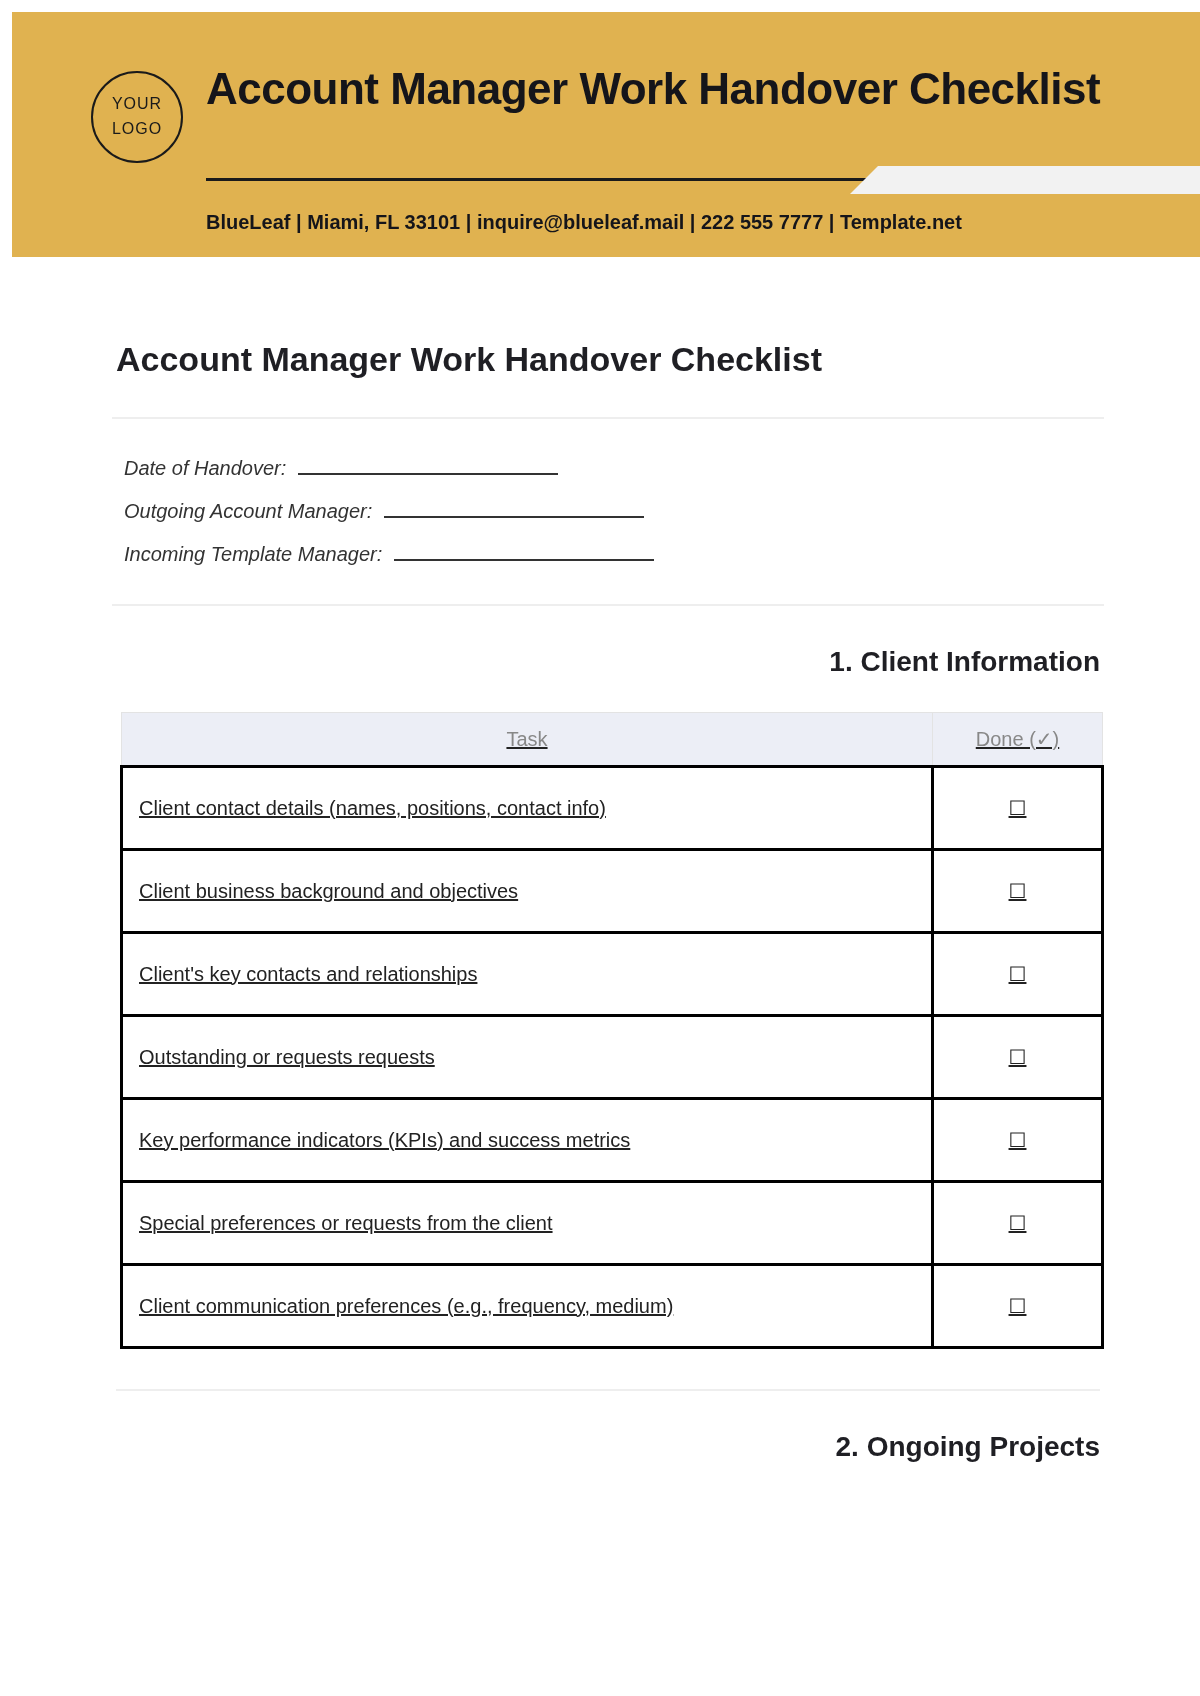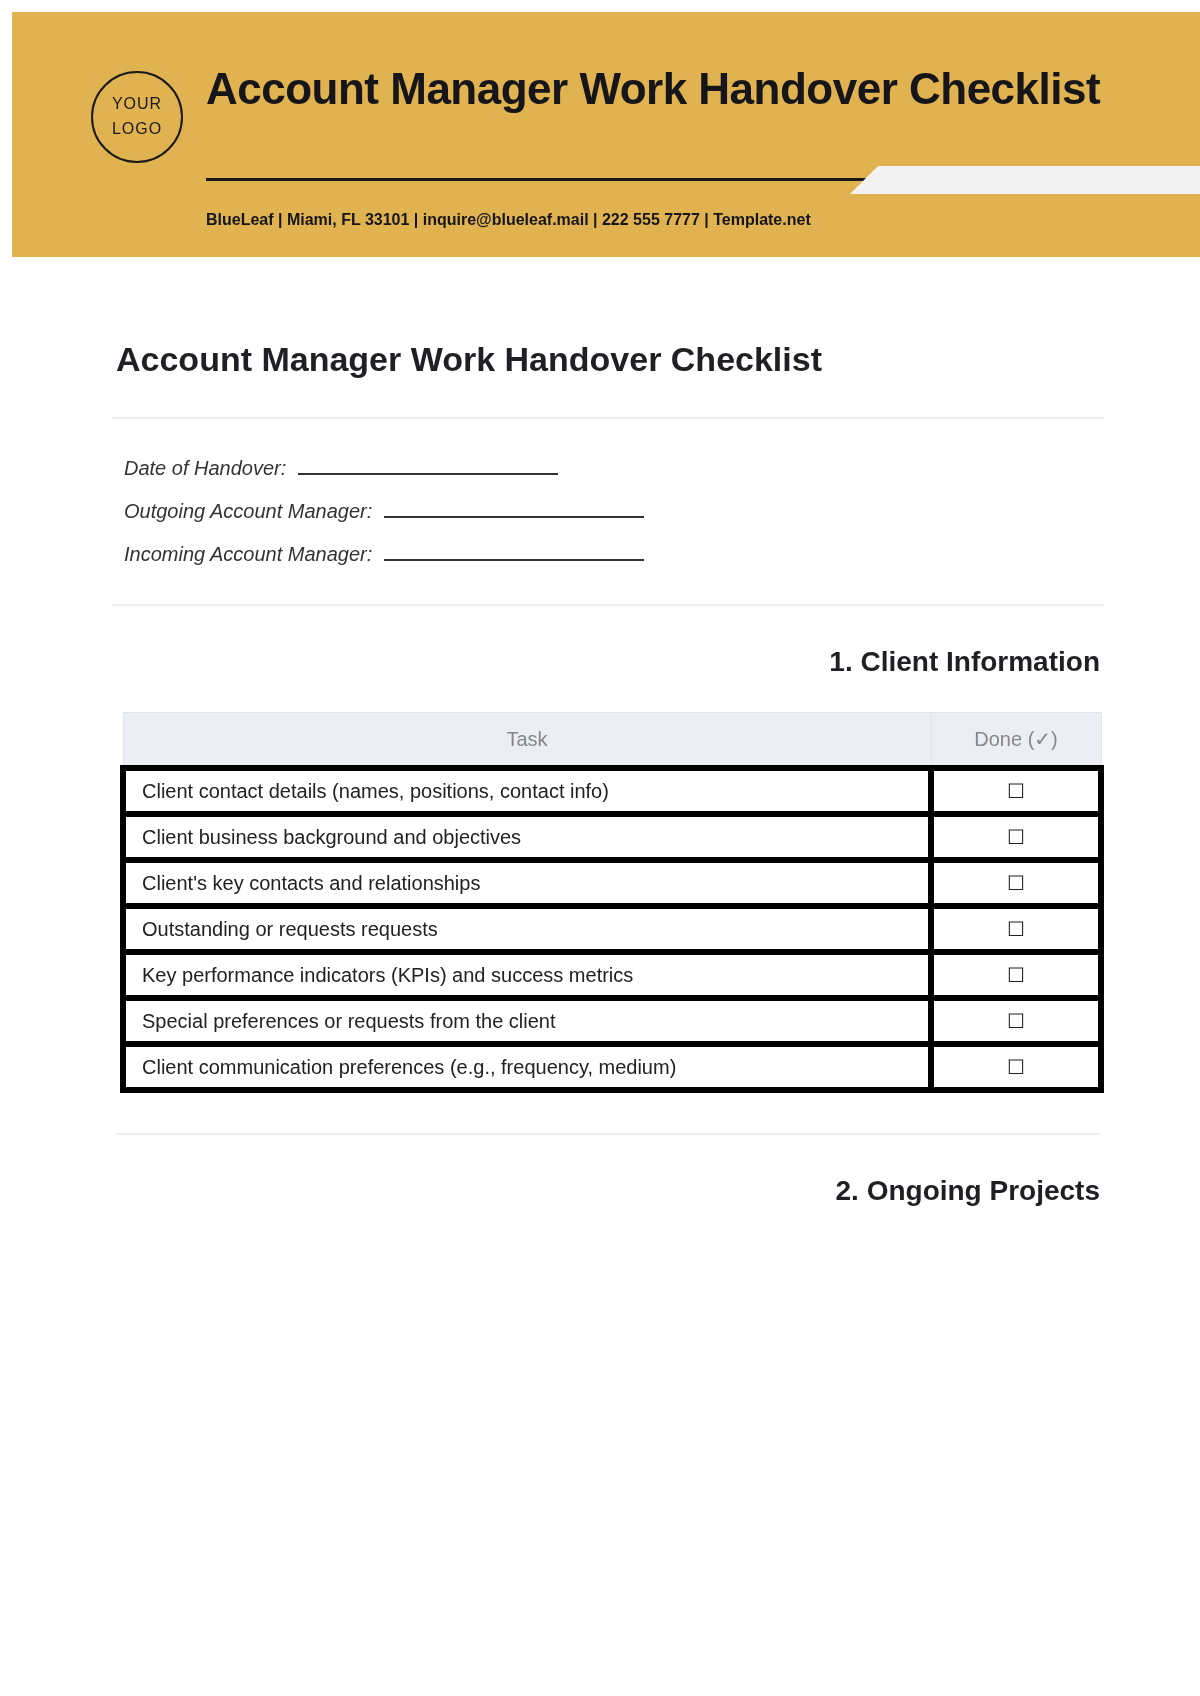--- a/index.html
+++ b/index.html
@@ -73,21 +73,21 @@
     top: 0;
     width: 0;
     height: 0;
     border-bottom: 28px solid #f2f2f2;
     border-left: 28px solid transparent;
   }
   .banner-contact {
     position: absolute;
     left: 190px;
     top: 195px;
-    font-size: 16px;
+    font-size: 20px;
     font-weight: 700;
     color: #15151a;
   }
   .page {
     padding: 75px 100px 0 100px;
   }
   .doc-title {
     font-size: 34px;
     font-weight: 800;
     color: #1f1f24;
@@ -121,32 +121,33 @@
     font-weight: 800;
     color: #1f1f24;
     margin: 40px 0 34px 0;
     text-align: right;
   }
   table.checklist {
     width: 100%;
     border-collapse: collapse;
     font-size: 20px;
     color: #222;
+    text-decoration: underline;
   }
   table.checklist th {
     background: #eceef6;
     font-weight: 400;
     color: #888;
     padding: 14px 16px;
     border: 1px solid #e3e3e3;
     text-align: center;
   }
   table.checklist td {
-    border: 6px solid #000000;
-    padding: 8px 16px;
+    border: 3px solid #000000;
+    padding: 28px 16px;
     vertical-align: middle;
   }
   table.checklist td.done {
     text-align: center;
     width: 170px;
     font-size: 20px;
   }
 </style>
 </head>
 <body>
@@ -169,21 +170,21 @@
   <div class="meta-lines">
     <div class="meta-row">
       <span class="label">Date of Handover:</span>
       <span class="blank"></span>
     </div>
     <div class="meta-row">
       <span class="label">Outgoing Account Manager:</span>
       <span class="blank"></span>
     </div>
     <div class="meta-row">
-      <span class="label">Incoming Account Manager:</span>
+      <span class="label">Incoming Template Manager:</span>
       <span class="blank"></span>
     </div>
   </div>
 
   <hr class="hr">
 
   <div id="sections-mount">
       <h2 class="section-title">1. Client Information</h2>
       <table class="checklist">
         <thead>

